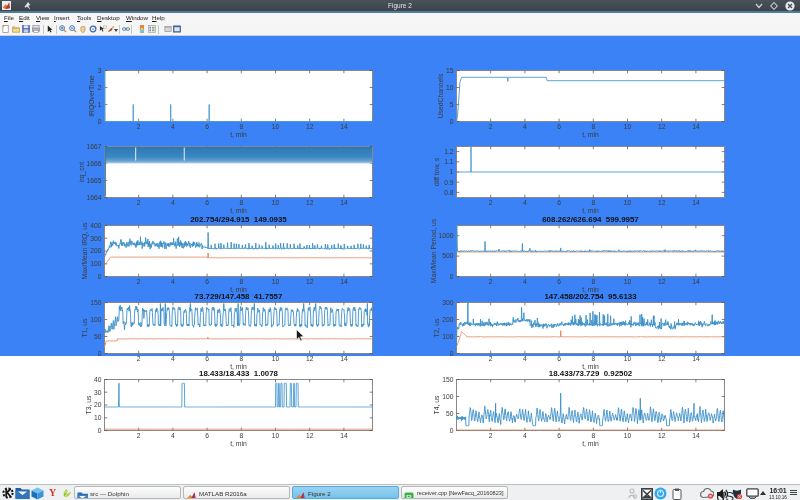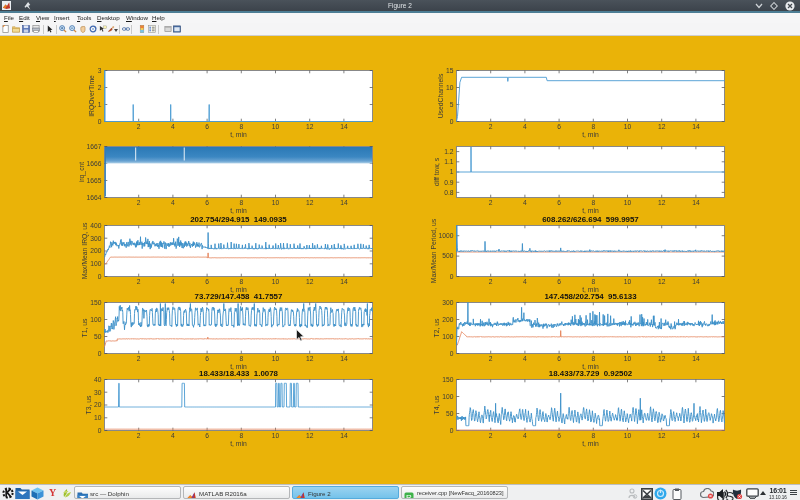--- a/index.html
+++ b/index.html
@@ -1,15 +1,15 @@
 <!DOCTYPE html>
 <html><head><meta charset="utf-8"><style>
 * { margin:0; padding:0; box-sizing:border-box; }
 body { font-family:"Liberation Sans", sans-serif; width:800px; height:500px; overflow:hidden; }
-#page { position:relative; width:800px; height:500px; background:#eab308; }
+#page { position:relative; width:800px; height:356px; background:#3b82f6; }
 </style></head>
 <body>
 <div id="page">
 
   <div style="position:absolute;left:0;top:0;width:800px;height:11px;background:linear-gradient(#4a525a,#3c434b)">
     <svg style="position:absolute;left:2px;top:1px" width="9" height="9" viewBox="0 0 10 10">
         <rect x="0" y="0" width="10" height="10" fill="#e9eef2"></rect>
         <path d="M1,7.5 L4,4 L5.5,5.5 L8,1.5 L9,8 L5,9 Z" fill="#c0392b"></path>
         <path d="M4,4 L5.5,5.5 L3.5,8 L1,7.5 Z" fill="#e67e22"></path>
       </svg>

